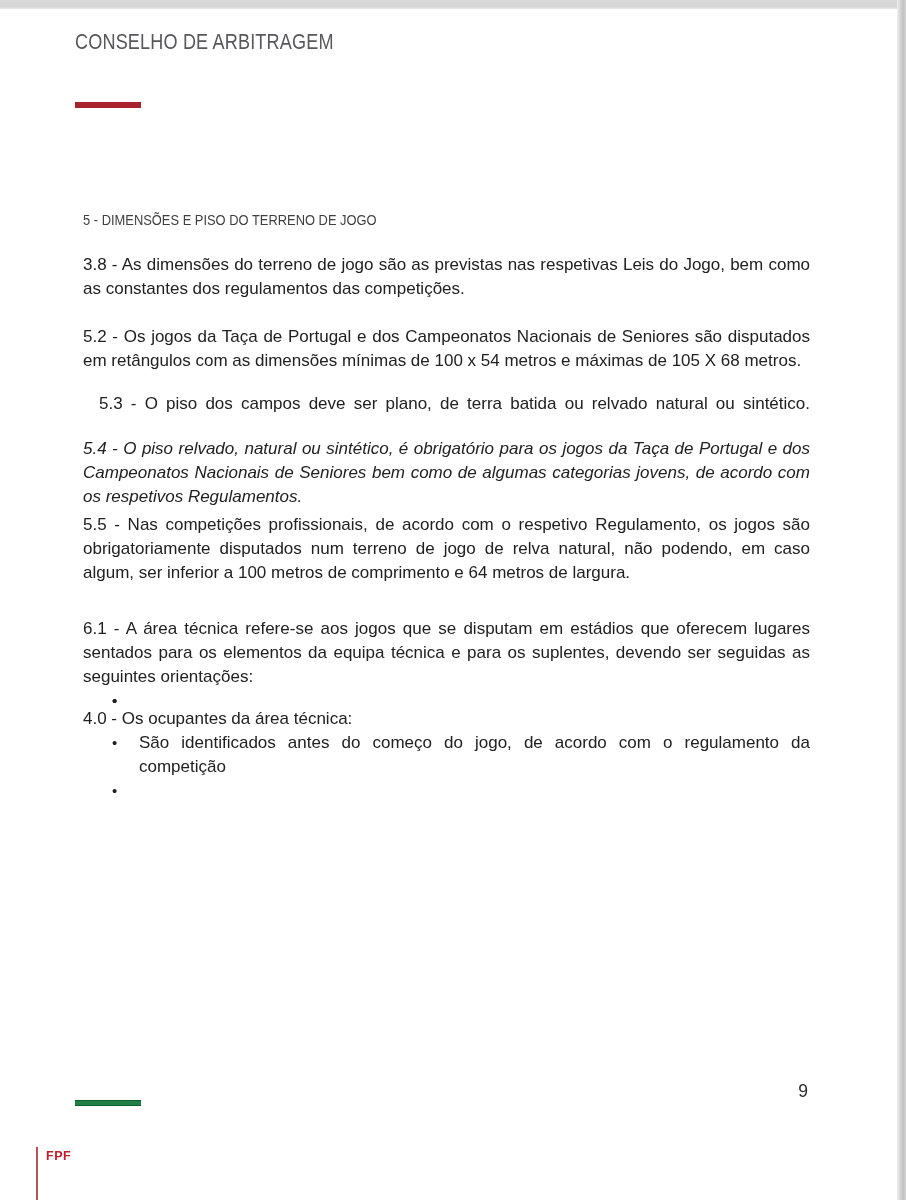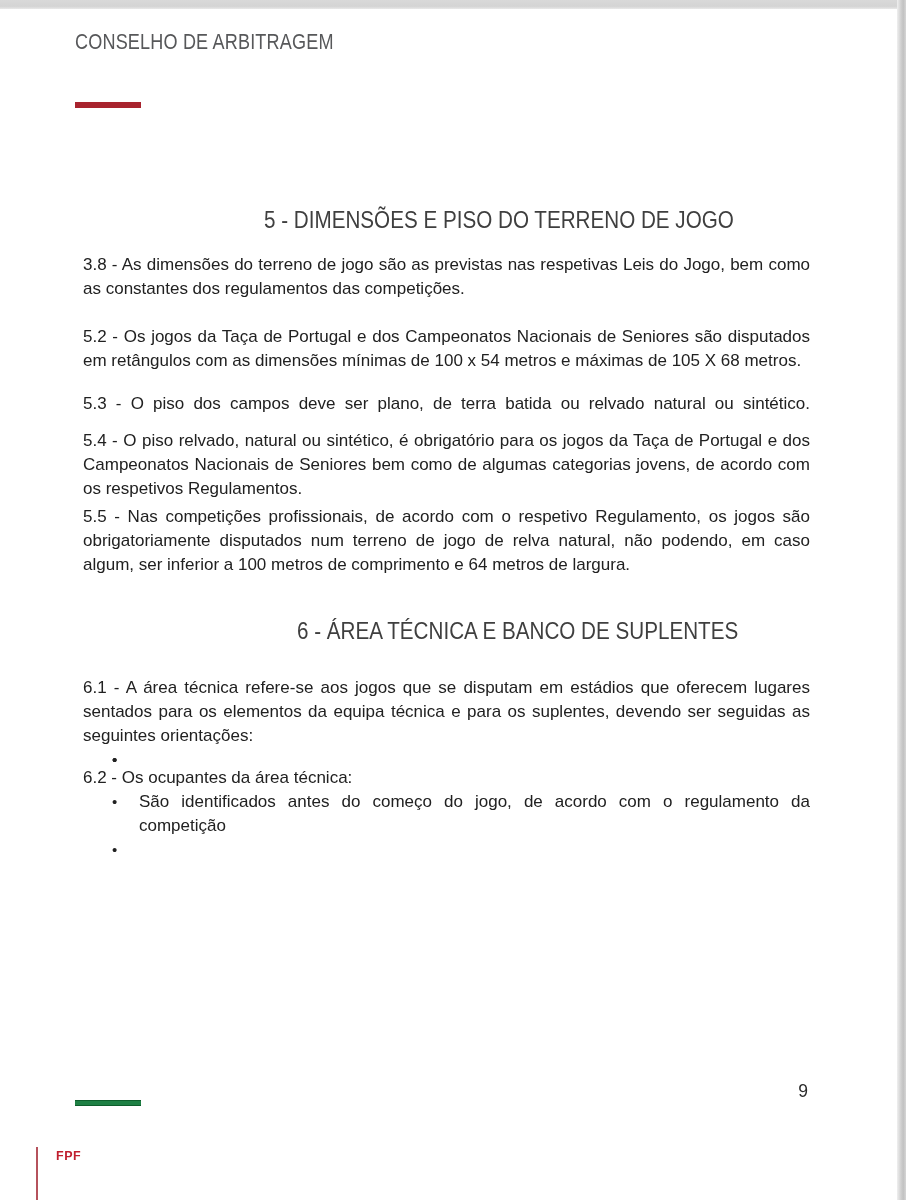--- a/index.html
+++ b/index.html
@@ -58,41 +58,41 @@
     width: 727px;
     font-size: 17px;
     line-height: 24px;
   }
   .para {
     margin: 0;
     text-align: justify;
   }
   .para.justify-last {
     text-align-last: justify;
+    margin-left: 16px;
   }
   .sec-heading {
     margin: 0;
-    font-size: 24px;
+    font-size: 15px;
     line-height: 26px;
     font-weight: 400;
     color: #3f3f3f;
     white-space: nowrap;
-    text-align: right;
   }
   .sec-heading .condense {
     display: inline-block;
     transform: scaleX(0.86);
     transform-origin: left center;
   }
   .mt-42  { margin-top: 19px; }
   .mt-h5  { margin-top: 44px; }
   .mt-51  { margin-top: 20px; }
   .mt-52  { margin-top: 24px; }
   .mt-53  { margin-top: 19px; }
-  .mt-54  { margin-top: 13px; }
+  .mt-54  { margin-top: 21px; font-style: italic; }
   .mt-55  { margin-top: 4px; }
   .mt-h6  { margin-top: 41px; }
   .mt-61  { margin-top: 32px; }
   .mt-ul1 { margin-top: 19px; }
   .mt-62  { margin-top: 18px; }
   .mt-ul2 { margin-top: 21px; }
   ul.bullets {
     margin: 0;
     padding: 0;
     list-style: none;
@@ -114,21 +114,21 @@
     top: 1081px;
     font-size: 17.5px;
     color: #2a2a2a;
   }
   .fpf-footer {
     position: absolute;
     left: 36px;
     top: 1147px;
     height: 53px;
     border-left: 2px solid #b5525c;
-    padding-left: 18px;
+    padding-left: 8px;
   }
   .fpf-footer .fpf-text {
     font-size: 12.5px;
     font-weight: 700;
     color: #c01e2e;
     letter-spacing: 0.5px;
     line-height: 14px;
     margin-top: 2px;
   }
 </style>
@@ -153,36 +153,33 @@
   <p class="para mt-51">3.8 - As dimensões do terreno de jogo são as previstas nas respetivas Leis do Jogo, bem como as constantes dos regulamentos das competições.</p>
 
   <p class="para mt-52">5.2 - Os jogos da Taça de Portugal e dos Campeonatos Nacionais de Seniores são disputados em retângulos com as dimensões mínimas de 100 x 54 metros e máximas de 105 X 68 metros.</p>
 
   <p class="para justify-last mt-53">5.3 - O piso dos campos deve ser plano, de terra batida ou relvado natural ou sintético.</p>
 
   <p class="para mt-54">5.4 - O piso relvado, natural ou sintético, é obrigatório para os jogos da Taça de Portugal e dos Campeonatos Nacionais de Seniores bem como de algumas categorias jovens, de acordo com os respetivos Regulamentos.</p>
 
   <p class="para mt-55">5.5 - Nas competições profissionais, de acordo com o respetivo Regulamento, os jogos são obrigatoriamente disputados num terreno de jogo de relva natural, não podendo, em caso algum, ser inferior a 100 metros de comprimento e 64 metros de largura.</p>
 
-  <h2 class="sec-heading mt-h6">
-    <span class="condense">6 - ÁREA TÉCNICA E BANCO DE SUPLENTES</span>
-  </h2>
 
   <p class="para mt-61">6.1 - A área técnica refere-se aos jogos que se disputam em estádios que oferecem lugares sentados para os elementos da equipa técnica e para os suplentes, devendo ser seguidas as seguintes orientações:</p>
 
   <ul class="bullets mt-ul1">
     <li>
       <span class="bullet-marker">•</span>
     </li>
     <li>
       <span class="bullet-marker">•</span>
     </li>
   </ul>
 
-  <p class="para mt-62">6.2 - Os ocupantes da área técnica:</p>
+  <p class="para mt-62">4.0 - Os ocupantes da área técnica:</p>
 
   <ul class="bullets mt-ul2">
     <li>
       <span class="bullet-marker">•</span>
       <span>São identificados antes do começo do jogo, de acordo com o regulamento da competição</span>
     </li>
     <li>
       <span class="bullet-marker">•</span>
     </li>
   </ul>

